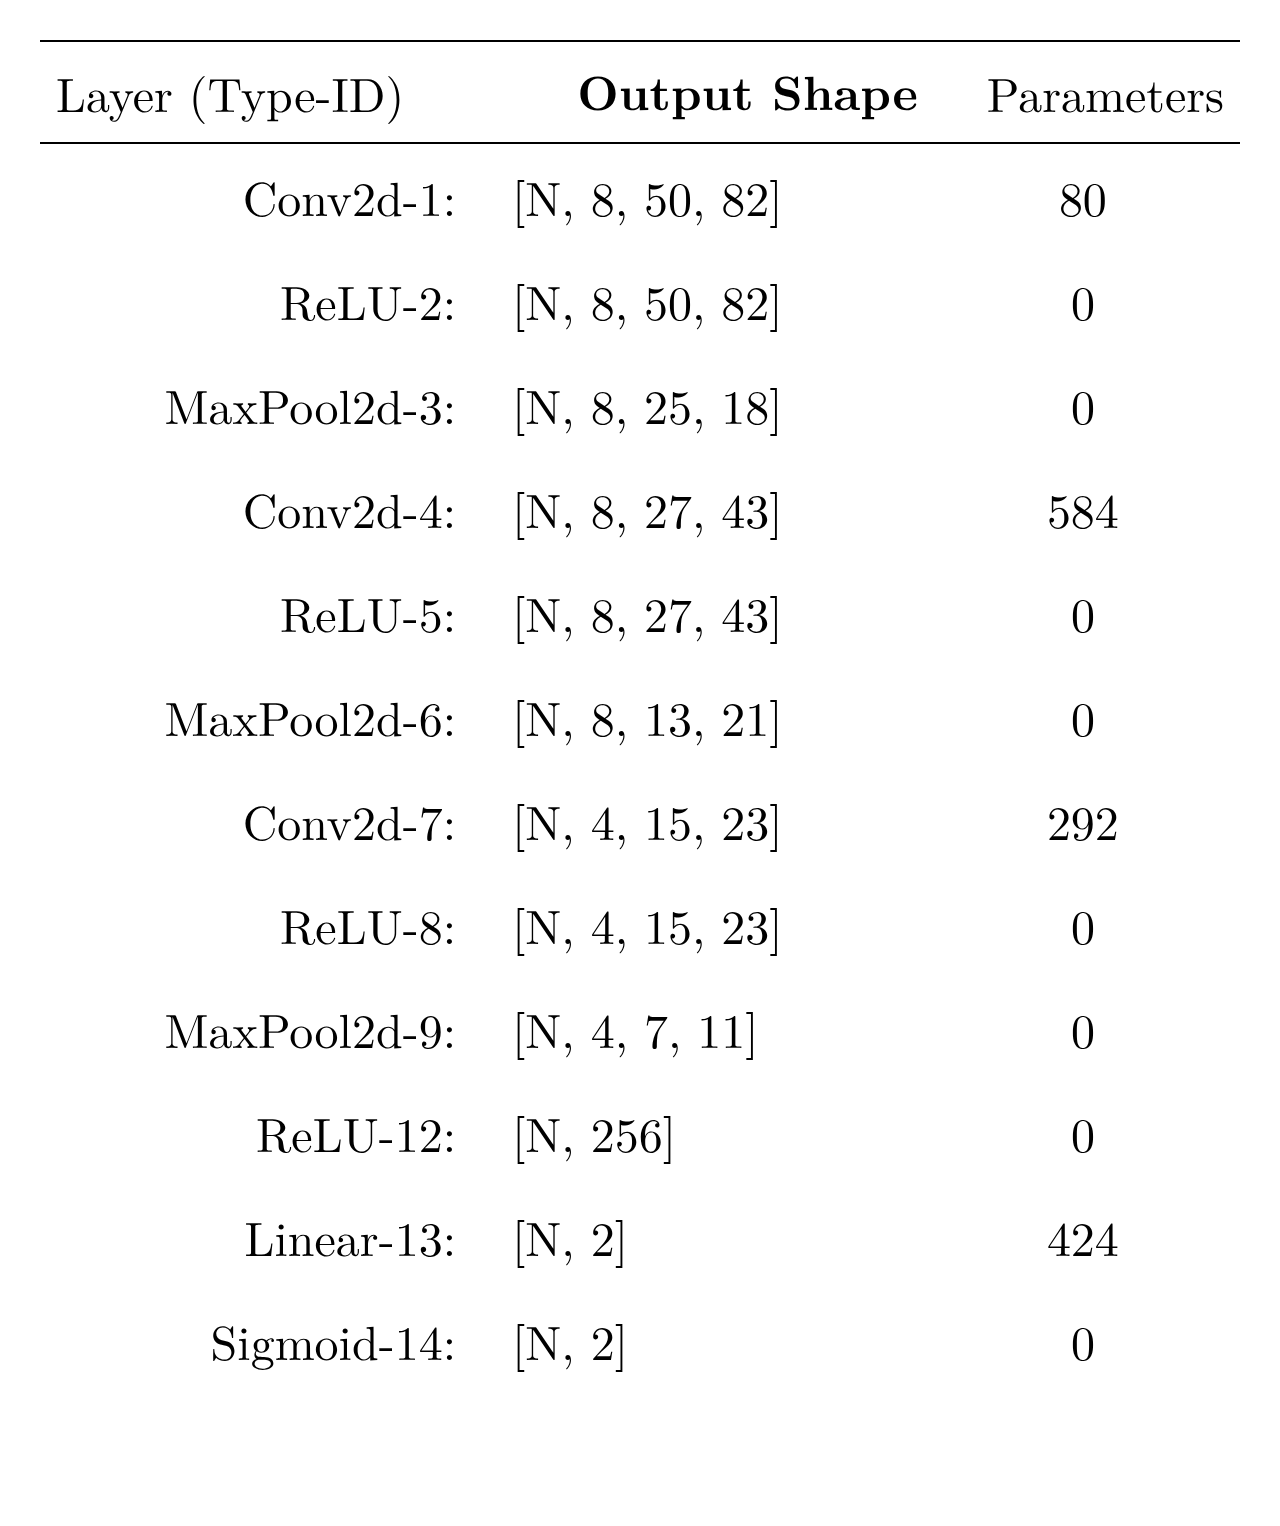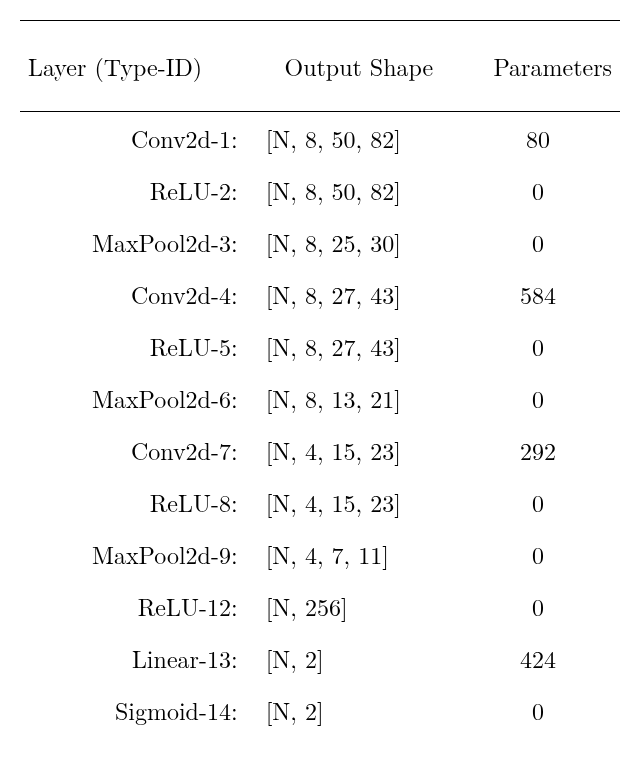--- a/index.html
+++ b/index.html
@@ -17,31 +17,32 @@
     table {
       width: 100%;
       border-collapse: collapse;
     }
     thead tr {
       border-top: 1.5px solid #000;
       border-bottom: 1px solid #000;
     }
     th {
       font-weight: normal;
-      padding: 28px 6px;
+      padding: 8px 6px;
       text-align: left;
       margin-left: 13px;
     }
     th.col-layer {
       text-align: left;
       padding-left: 8px;
     }
     th.col-shape {
-      text-align: center;
+      text-align: right;
       padding-left: 16px;
+      font-weight: bold;
     }
     th.col-params {
       text-align: right;
       padding-right: 8px;
     }
     td {
       padding: 9px 6px;
     }
     td.col-layer {
       text-align: right;
@@ -74,21 +75,21 @@
           <td class="col-shape">[N, 8, 50, 82]</td>
           <td class="col-params">80</td>
         </tr>
         <tr>
           <td class="col-layer">ReLU-2:</td>
           <td class="col-shape">[N, 8, 50, 82]</td>
           <td class="col-params">0</td>
         </tr>
         <tr>
           <td class="col-layer">MaxPool2d-3:</td>
-          <td class="col-shape">[N, 8, 25, 30]</td>
+          <td class="col-shape">[N, 8, 25, 18]</td>
           <td class="col-params">0</td>
         </tr>
         <tr>
           <td class="col-layer">Conv2d-4:</td>
           <td class="col-shape">[N, 8, 27, 43]</td>
           <td class="col-params">584</td>
         </tr>
         <tr>
           <td class="col-layer">ReLU-5:</td>
           <td class="col-shape">[N, 8, 27, 43]</td>

